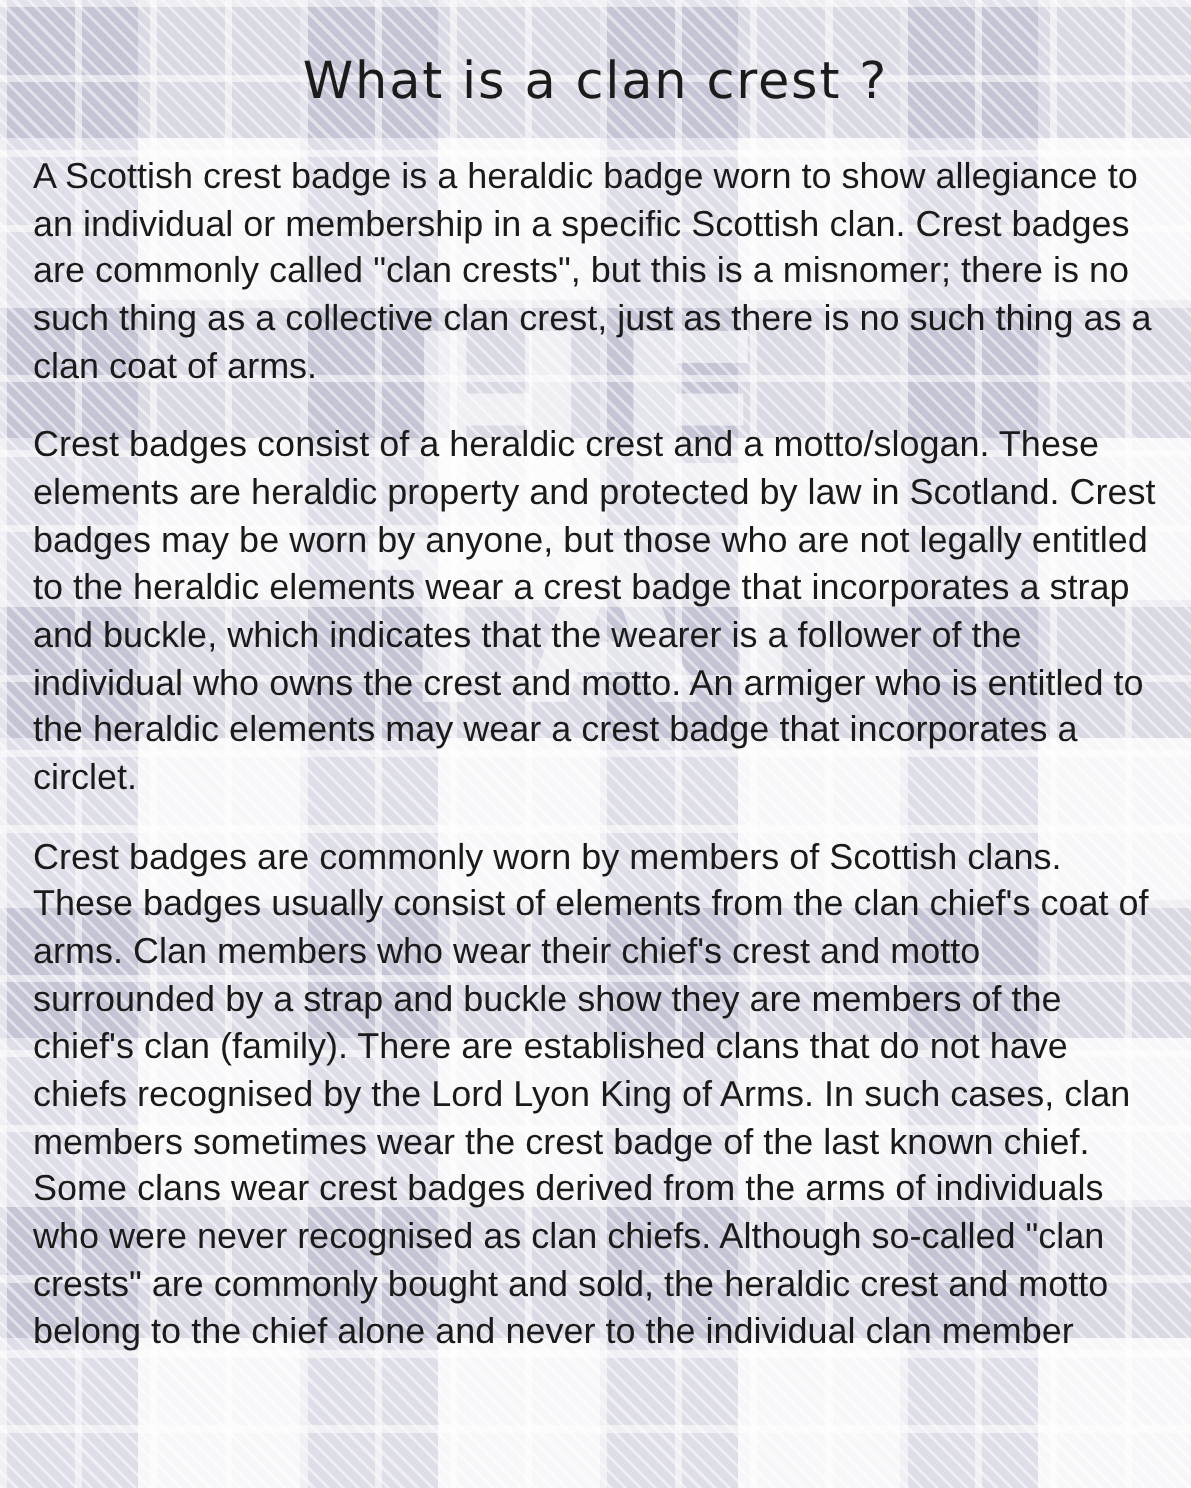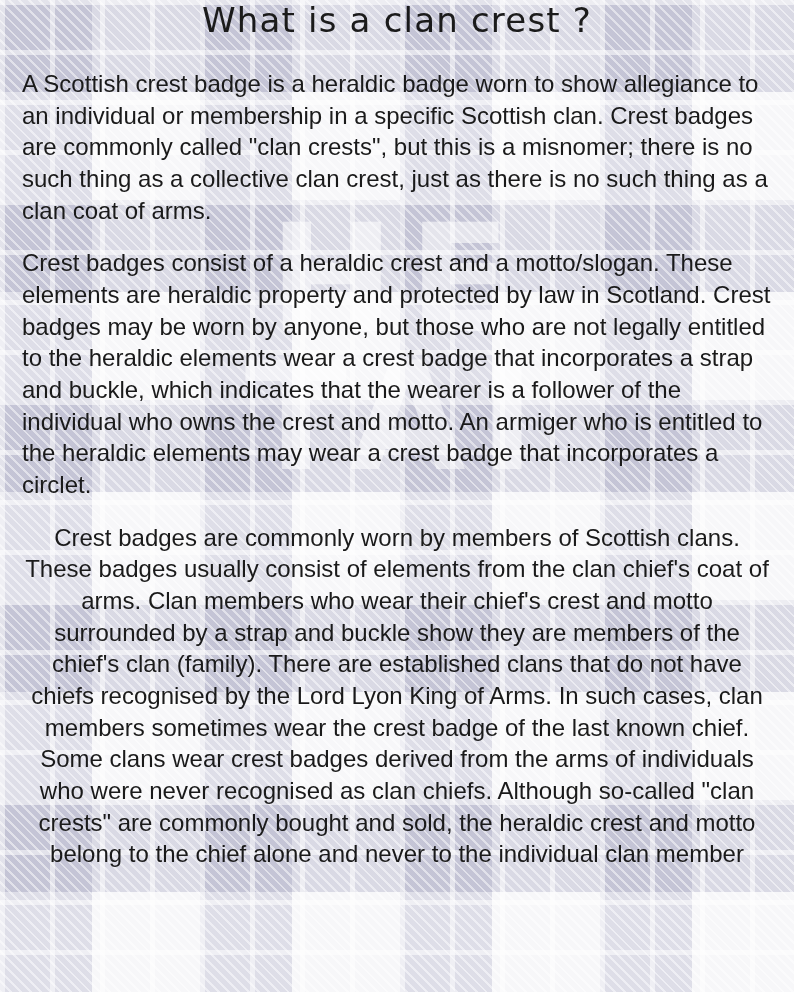--- a/index.html
+++ b/index.html
@@ -117,39 +117,40 @@
 
   
   .content {
     position: absolute;
     inset: 0;
     padding: 0 22px;
     box-sizing: border-box;
   }
   h1.title {
     margin: 0;
+    padding-top: 34px;
     text-align: center;
     font-family: "DejaVu Sans", sans-serif;
     font-weight: 400;
     font-size: 34px;
     letter-spacing: 1.2px;
     color: #1b1b1b;
   }
   p.para {
     margin: 0 0 21px 0;
     font-family: "Liberation Sans", sans-serif;
     font-size: 24px;
     line-height: 1.32;
     color: #1a1a1a;
     text-align: left;
   }
   #body-copy {
     margin-top: 28px;
   }
-  p.para:last-child { margin-bottom: 0; text-align: center; }
+  p.para:last-child { margin-bottom: 0; }
 </style>
 </head>
 <body>
 
 <div id="page">
 
   <div class="tartan-base"></div>
   <div class="tartan-v"></div>
   <div class="tartan-h"></div>
   <div class="tartan-diag"></div>

